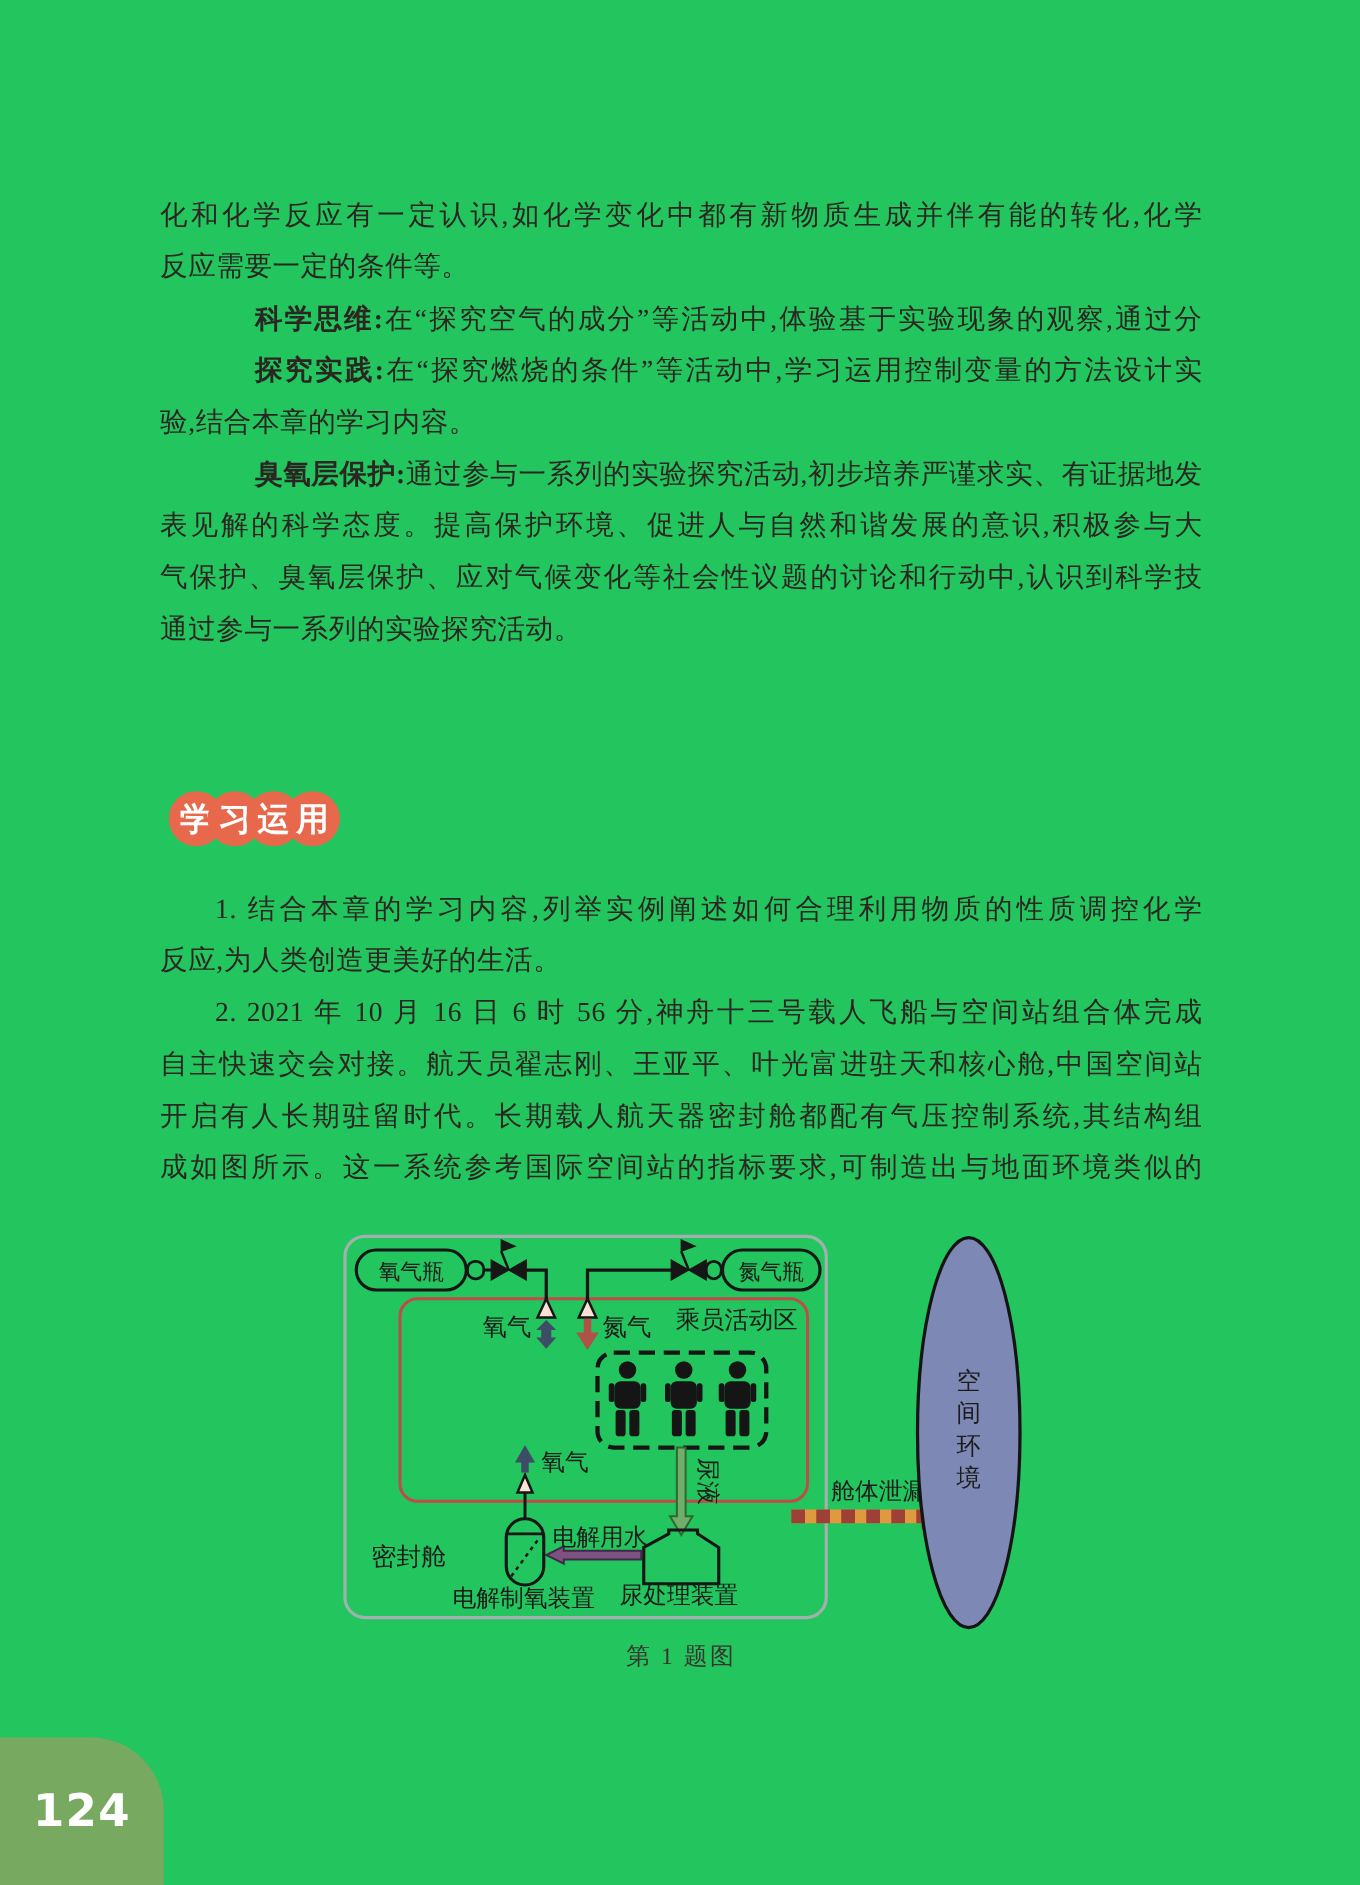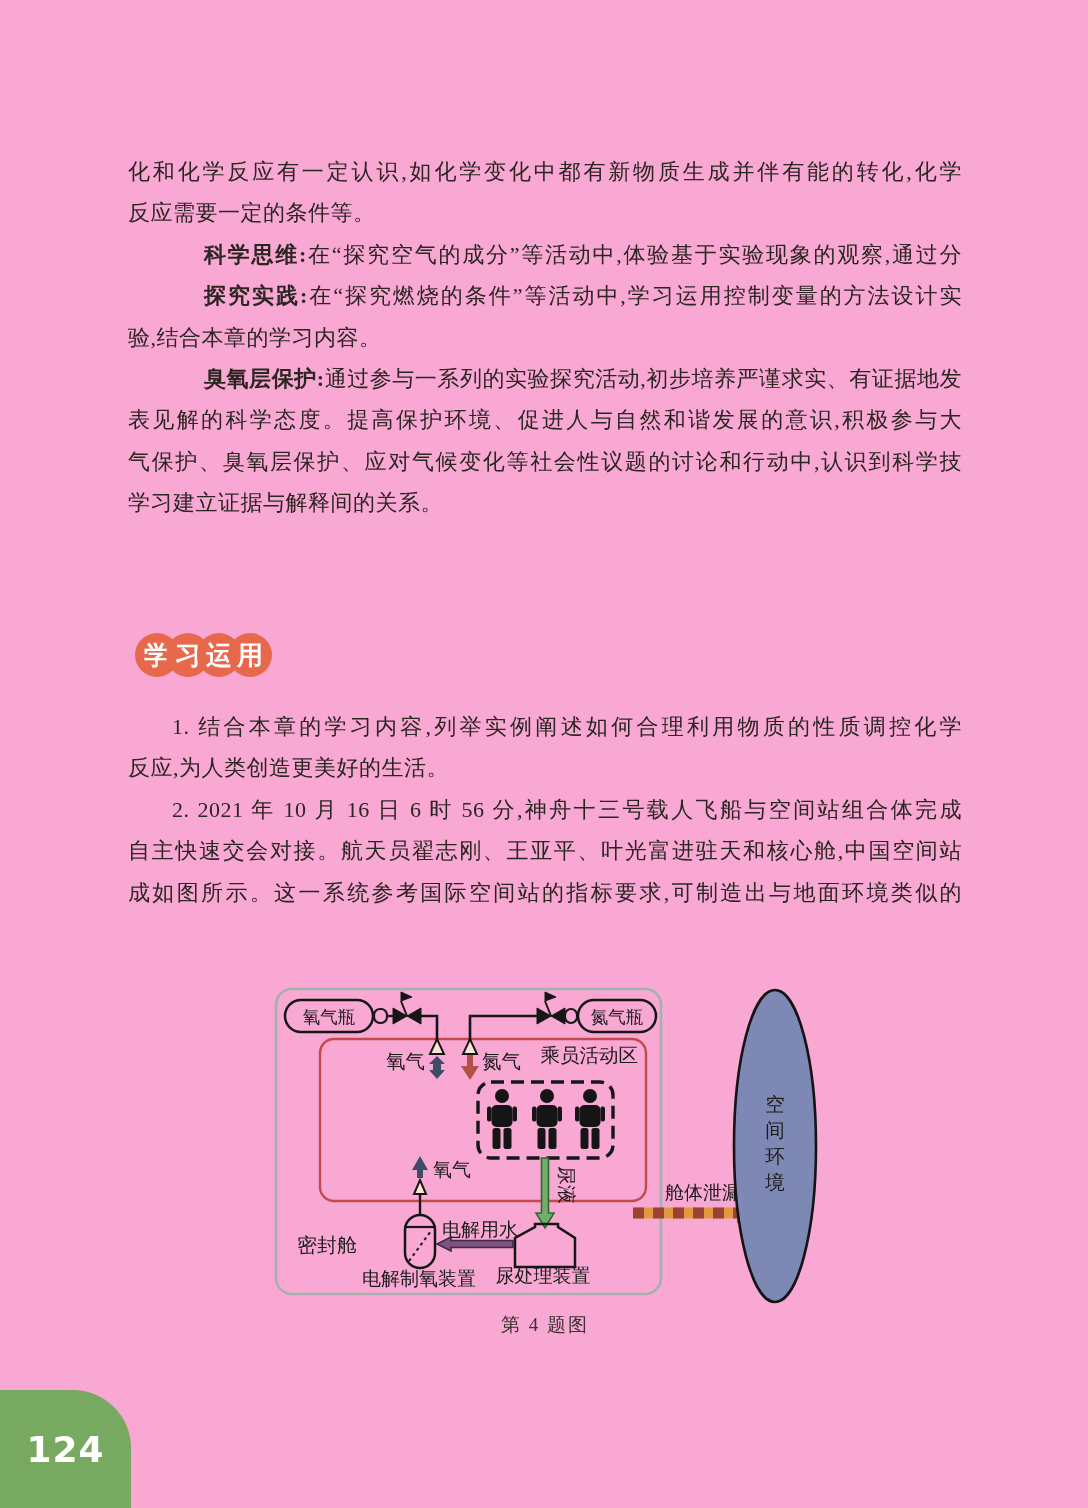--- a/index.html
+++ b/index.html
@@ -1,19 +1,19 @@
 <!DOCTYPE html>
 <html><head>
 <meta charset="utf-8">
 <style>
   html,body{margin:0;padding:0;}
   .page{
     position:relative;
     width:1088px;height:1508px;
-    background:#f9a8d4;
+    background:#22c55e;
     font-family:"Liberation Serif","DejaVu Serif",serif;
     color:#2b2622;
     overflow:hidden;
   }
   .textblock{position:absolute;left:128px;width:834px;}
   #body-text{top:151px;}
   #question-text{top:706px;}
   .tline{
     font-size:22px;
     height:41.4px;
@@ -62,35 +62,36 @@
 
   <div id="body-text" class="textblock">
       <div class="tline">化和化学反应有一定认识,如化学变化中都有新物质生成并伴有能的转化,化学</div>
       <div class="tline tlast">反应需要一定的条件等。</div>
       <div class="tline ind"><b>科学思维:</b>在“探究空气的成分”等活动中,体验基于实验现象的观察,通过分</div>
       <div class="tline ind"><b>探究实践:</b>在“探究燃烧的条件”等活动中,学习运用控制变量的方法设计实</div>
       <div class="tline tlast">验,结合本章的学习内容。</div>
       <div class="tline ind"><b>臭氧层保护:</b>通过参与一系列的实验探究活动,初步培养严谨求实、有证据地发</div>
       <div class="tline">表见解的科学态度。提高保护环境、促进人与自然和谐发展的意识,积极参与大</div>
       <div class="tline">气保护、臭氧层保护、应对气候变化等社会性议题的讨论和行动中,认识到科学技</div>
-      <div class="tline tlast">学习建立证据与解释间的关系。</div>
+      <div class="tline tlast">通过参与一系列的实验探究活动。</div>
     </div>
 
   <div id="badge">
       <span class="bchar" style="background: rgb(232, 104, 76);">学</span>
       <span class="bchar" style="background: rgb(232, 104, 76);">习</span>
       <span class="bchar" style="background: rgb(232, 104, 76);">运</span>
       <span class="bchar" style="background: rgb(232, 104, 76);">用</span>
     </div>
 
   <div id="question-text" class="textblock">
       <div class="tline ind">1. 结合本章的学习内容,列举实例阐述如何合理利用物质的性质调控化学</div>
       <div class="tline tlast">反应,为人类创造更美好的生活。</div>
       <div class="tline ind">2. 2021 年 10 月 16 日 6 时 56 分,神舟十三号载人飞船与空间站组合体完成</div>
       <div class="tline">自主快速交会对接。航天员翟志刚、王亚平、叶光富进驻天和核心舱,中国空间站</div>
+      <div class="tline">开启有人长期驻留时代。长期载人航天器密封舱都配有气压控制系统,其结构组</div>
       <div class="tline">成如图所示。这一系统参考国际空间站的指标要求,可制造出与地面环境类似的</div>
     </div>
 
   <svg id="diagram" width="560" height="340" viewBox="0 0 560 340">
 
     <rect x="6" y="14" width="385" height="305" rx="16" fill="none" stroke="#a2b1ae" stroke-width="2.6"></rect>
 
     <rect x="50" y="64" width="326" height="162" rx="14" fill="none" stroke="#c24a4a" stroke-width="2.4"></rect>
     <text class="dlabel" x="368" y="87" font-size="19.5" text-anchor="end">乘员活动区</text>
 
@@ -172,19 +173,19 @@
     <g>
       <line x1="363" y1="238" x2="469" y2="238" stroke="#e0993f" stroke-width="11"></line>
       <line x1="363" y1="238" x2="469" y2="238" stroke="#9d4036" stroke-width="11" stroke-dasharray="11 9"></line>
       <polygon points="468,229 468,247 488,238" fill="#e0993f" stroke="#9d4036" stroke-width="1.5"></polygon>
     </g>
 
     <ellipse cx="505" cy="171" rx="41" ry="156" fill="#7d88b4" stroke="#141414" stroke-width="2.6"></ellipse>
     <text id="space-env-text" class="dlabel" x="505" y="0" font-size="19.5" text-anchor="middle"><tspan x="505" y="136">空</tspan><tspan x="505" y="162">间</tspan><tspan x="505" y="188">环</tspan><tspan x="505" y="214">境</tspan></text>
   </svg>
 
-  <div id="caption">第 4 题图</div>
+  <div id="caption">第 1 题图</div>
 
   <div id="page-tab">
     <span>124</span>
   </div>
 
 </div>
 
 </body></html>

